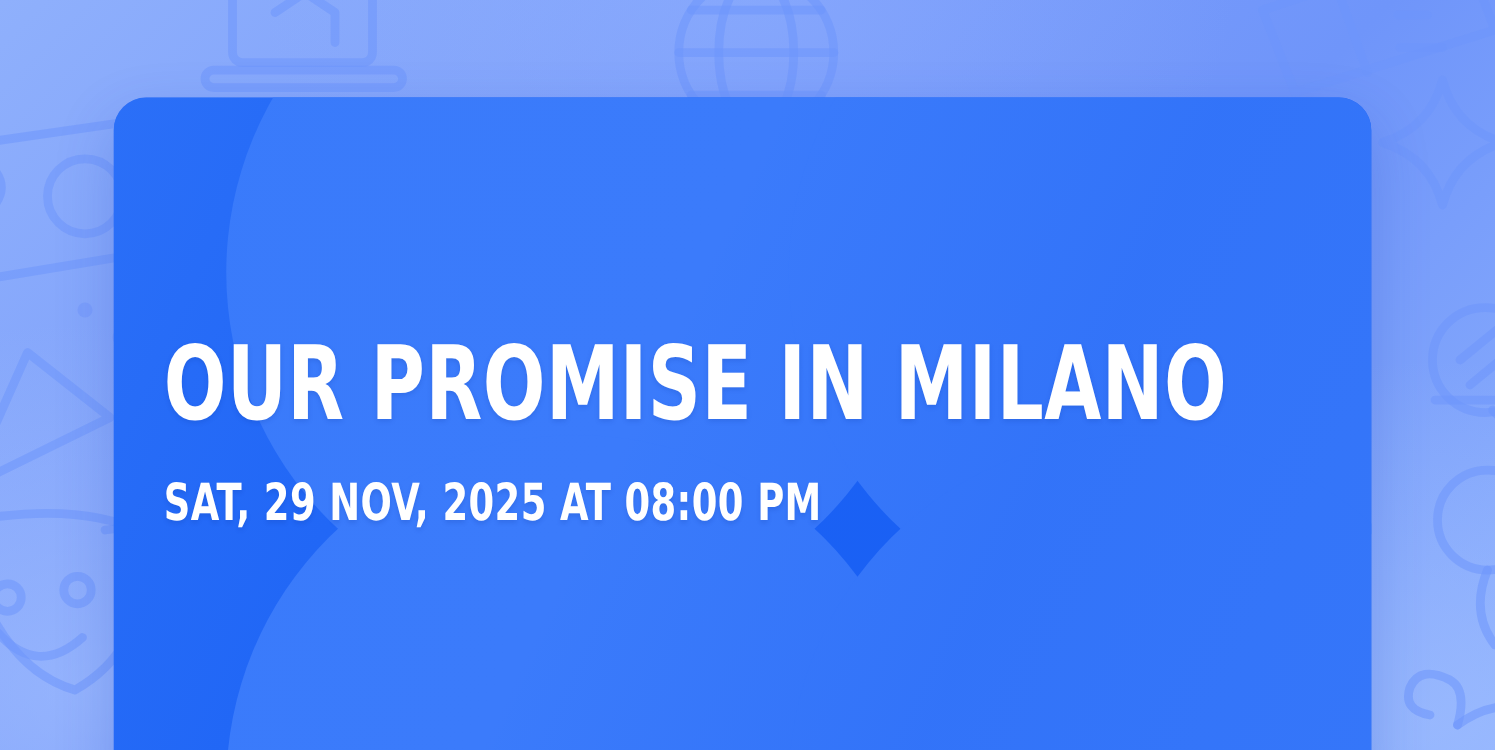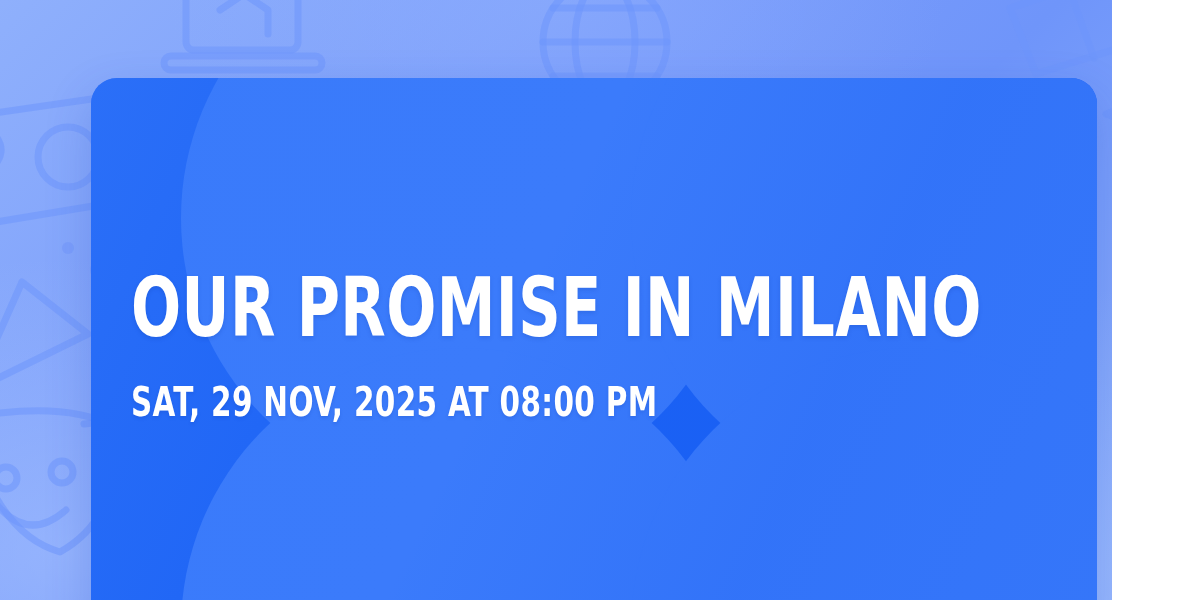--- a/index.html
+++ b/index.html
@@ -3,21 +3,21 @@
 <meta charset="utf-8">
 <style>
   * { margin:0; padding:0; box-sizing:border-box; }
   html, body {
     width:1200px; height:600px; overflow:hidden;
     font-family:"Liberation Sans", sans-serif;
   }
 
   #stage {
     position:relative;
-    width:1112px; height:600px;
+    width:1196px; height:600px;
     overflow:hidden;
     background:#f0abfc;
     text-decoration:underline;
   }
 
   
   .backdrop {
     position:absolute; inset:0;
     background:
       linear-gradient(135deg, #8fb0fc 0%, #7b9dfb 38%, #6f95fa 62%, #8db0fd 100%);

